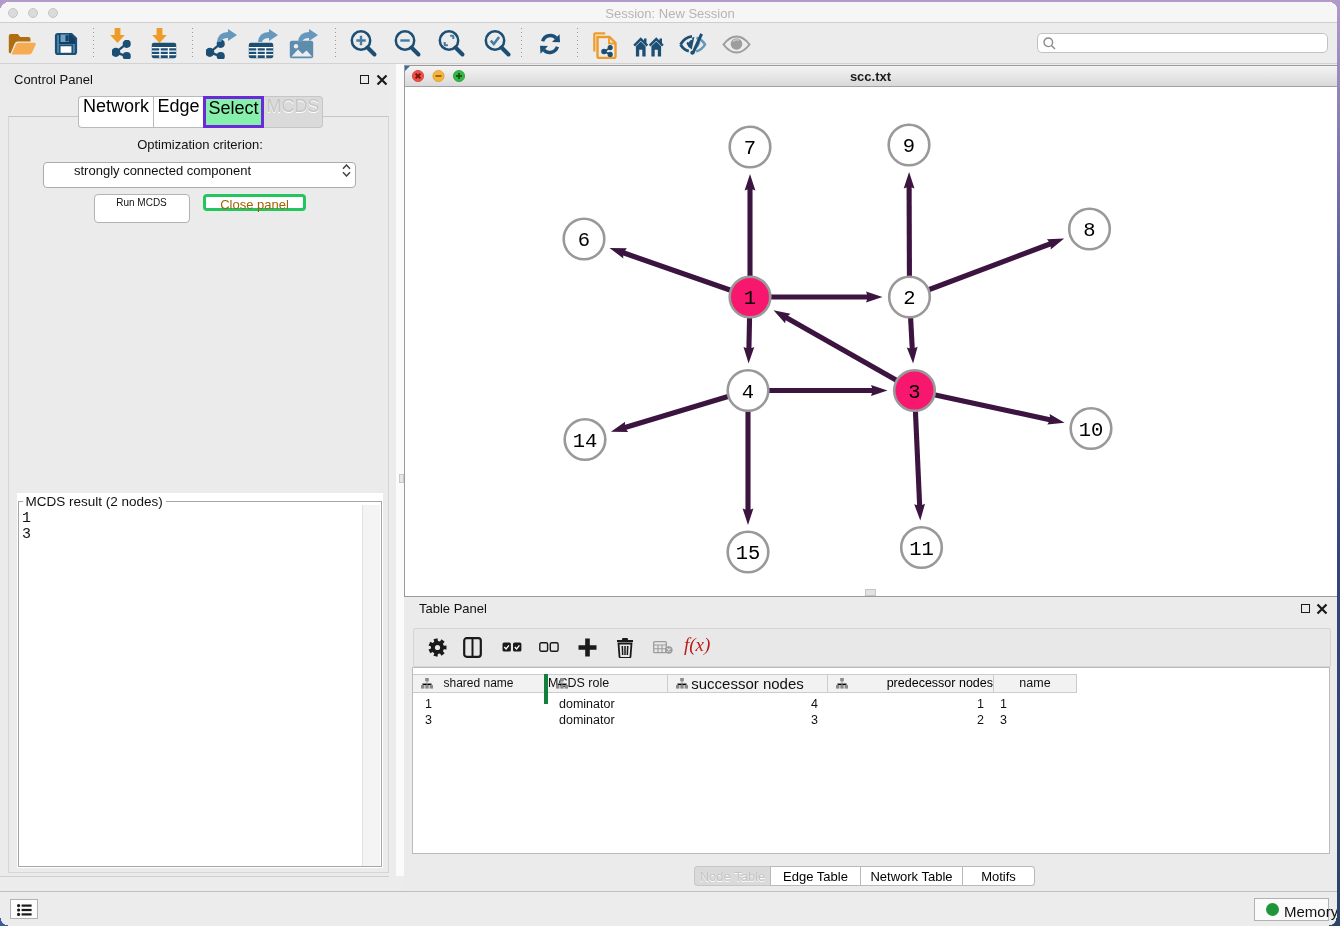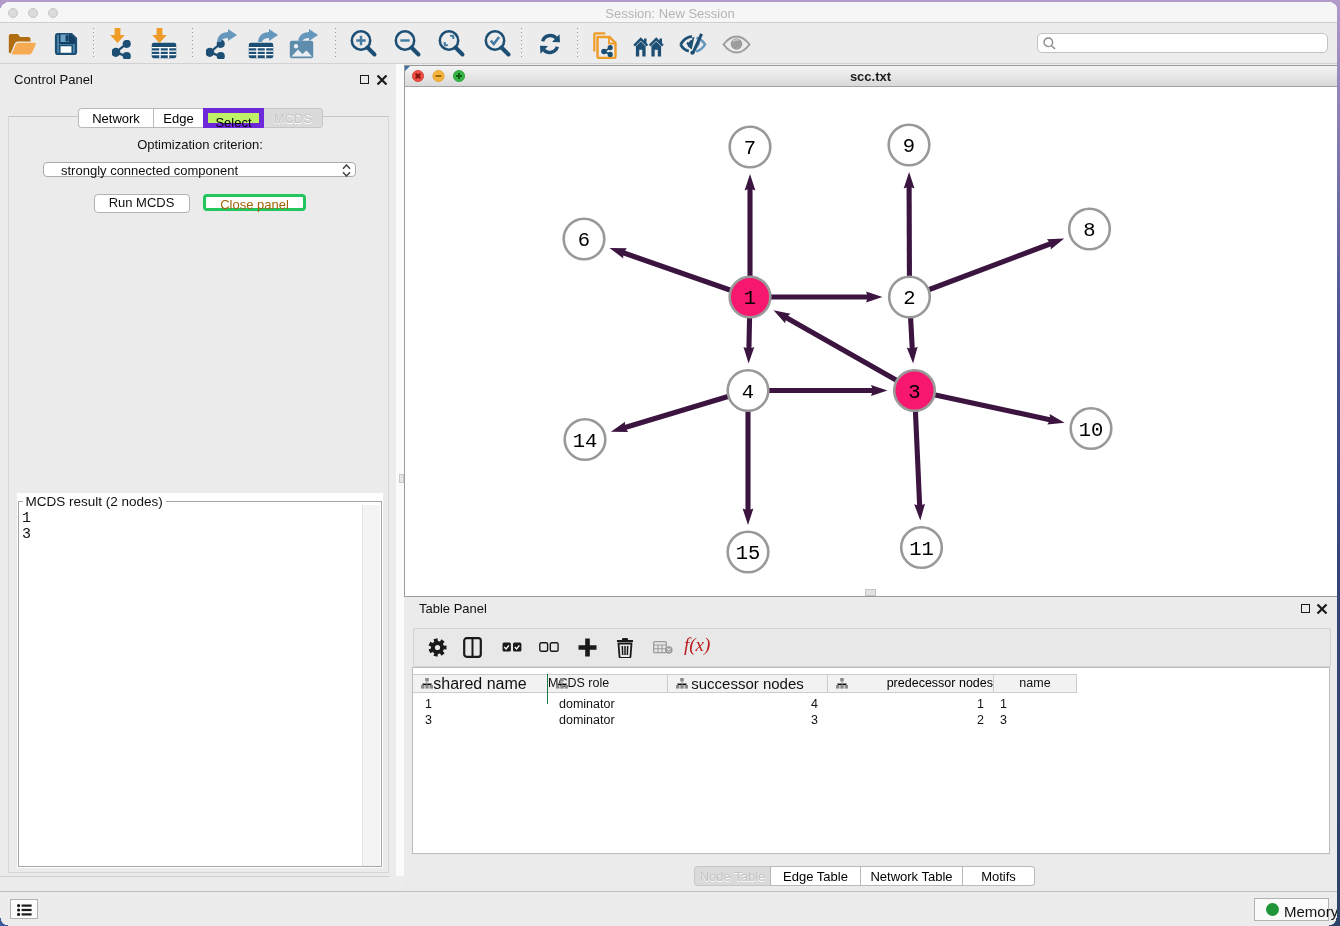--- a/index.html
+++ b/index.html
@@ -152,32 +152,32 @@
 <circle cx="5.3" cy="5.3" r="4.3" fill="none" stroke="#8a8a8a" stroke-width="1.4"></circle>
 <path d="M8.4 8.4 L12 12" stroke="#8a8a8a" stroke-width="1.4"></path>
   </svg>
 <div class="abs" style="left:0;top:64px;width:389px;height:813px;background:#ebebeb"></div>
 <div class="abs" style="left:14px;top:72px;font-size:13px;color:#111">Control Panel</div>
 <div class="abs" style="left:360px;top:75px;width:9px;height:9px;border:1.6px solid #1a1a1a"></div>
 <svg class="abs" style="left:376px;top:74px" width="12" height="12" viewBox="0 0 12 12">
 <path d="M1.5 1.5 L10.5 10.5 M10.5 1.5 L1.5 10.5" stroke="#1a1a1a" stroke-width="2.2"></path>
   </svg>
 <div class="abs" style="left:8px;top:115.5px;width:380.5px;height:757px;border:1px solid #d5d5d5;border-top:1px solid #c6c6c6;background:#ebebeb"></div>
-<div class="abs" style="left:78px;top:108px;height:20px;display:flex;font-size:13px;text-align:center">
+<div class="abs" style="left:78px;top:96px;height:32px;display:flex;font-size:18px;text-align:center">
 <div style="width:75px;background:#fff;border:1px solid #b9b9b9;border-right:none;border-radius:4px 0 0 4px;line-height:19px">Network</div>
 <div style="width:50px;background:#fff;border:1px solid #b9b9b9;border-right:none;line-height:19px">Edge</div>
-<div style="width:61px;background:#bef264;border:5px solid #6d28d9;line-height:19px">Select</div>
+<div style="width:61px;background:#86efac;border:3px solid #6d28d9;line-height:19px">Select</div>
 <div style="width:59px;background:#dadada;border:1px solid #c6c6c6;border-left:none;border-radius:0 4px 4px 0;line-height:19px;color:#c6c6c6;text-shadow:0 1px 0 #fff">MCDS</div>
 </div>
 <div class="abs" style="left:0;top:137px;width:400px;text-align:center;font-size:13px;color:#111">Optimization criterion:</div>
-<div class="abs" style="left:43px;top:161.5px;width:313px;height:15px;background:#fff;border:1px solid #ababab;border-radius:4px;font-size:13px;line-height:16px;padding-left:17px;color:#111">strongly connected component</div>
+<div class="abs" style="left:43px;top:161.5px;width:313px;height:26px;background:#fff;border:1px solid #ababab;border-radius:4px;font-size:13px;line-height:16px;padding-left:30px;color:#111">strongly connected component</div>
 <svg class="abs" style="left:341px;top:164px" width="11" height="13" viewBox="0 0 11 13">
 <path d="M2 4.7 L5.5 1 L9 4.7 M2 8.3 L5.5 12 L9 8.3" fill="none" stroke="#444" stroke-width="1.5"></path>
   </svg>
-<div class="abs" style="left:93.5px;top:194px;width:96px;height:19px;background:#fff;border:1px solid #b2b2b2;border-radius:4px;font-size:13px;text-align:center;line-height:15px;color:#111">Run MCDS</div>
+<div class="abs" style="left:93.5px;top:194px;width:96px;height:29px;background:#fff;border:1px solid #b2b2b2;border-radius:4px;font-size:10px;text-align:center;line-height:15px;color:#111">Run MCDS</div>
 <div class="abs" style="left:203px;top:194px;width:103px;height:17px;background:#fff;border:3px solid #22c55e;border-radius:4px;font-size:13px;text-align:center;line-height:15px;color:#a16207">Close panel</div>
 <div class="abs" style="left:17px;top:493px;width:366px;height:375px;background:#fff"></div>
 <div class="abs" style="left:18px;top:500.5px;width:364px;height:366.5px;border:1px solid #a6a6a6"></div>
 <div class="abs" style="left:23px;top:493px;width:143px;height:14px;background:#fff"></div>
 <div class="abs" style="left:25.5px;top:494px;font-size:13.5px;color:#111">MCDS result (2 nodes)</div>
 <div class="abs" style="left:22px;top:511px;font-family:'Liberation Mono',monospace;font-size:15px;color:#111;line-height:15.5px">1<br>3</div>
 <div class="abs" style="left:362px;top:505px;width:18px;height:361px;background:#f4f4f4;border-left:1px solid #e2e2e2"></div>
 <div class="abs" style="left:0;top:876px;width:389px;height:1px;background:#cfcfcf"></div>
 <div class="abs" style="left:389px;top:64px;width:7.5px;height:812px;background:#ececec"></div>
 <div class="abs" style="left:396.4px;top:64px;width:7.2px;height:812px;background:#fbfbfb"></div>
@@ -284,21 +284,21 @@
 </svg>
 <svg class="abs" style="left:653px;top:641px" width="20" height="13" viewBox="0 0 20 13">
 <rect x="0.7" y="0.7" width="12.6" height="11" rx="1" fill="none" stroke="#9b9b9b" stroke-width="1.3"></rect>
 <path d="M1 4 h12 M5 4 V11.5 M9 4 V11.5 M1 7.8 h12" stroke="#9b9b9b" stroke-width="1.1"></path>
 <circle cx="15.8" cy="9" r="3.8" fill="#9b9b9b"></circle>
     <path d="M14.2 7.4 l3.2 3.2 M17.4 7.4 l-3.2 3.2" stroke="#e9e9e9" stroke-width="1.1"></path>
 </svg>
 <div class="abs" style="left:684px;top:634px;font-family:'Liberation Serif',serif;font-style:italic;font-size:19px;color:#b91c1c"><i>f(x)</i></div>
 <div class="abs" style="left:412px;top:667px;width:918px;height:186.5px;background:#fff;border:1px solid #bbbbbb"></div>
 <div class="abs" style="left:413px;top:674px;width:664px;height:19px;background:#f2f2f2;border-top:1px solid #cccccc;border-bottom:1px solid #cccccc"></div>
-<div class="abs" style="left:413px;top:674px;width:135px;height:30px;border-right:1px solid #15803d;font-size:16px;color:#111;text-align:center;line-height:19px">shared name</div>
+<div class="abs" style="left:413px;top:674px;width:135px;height:30px;border-right:4px solid #15803d;font-size:12px;color:#111;text-align:center;line-height:19px">shared name</div>
 <svg class="abs" style="left:421px;top:678px" width="12" height="11" viewBox="0 0 12 11">
 <g fill="#8a8a8a">
       <rect x="4.2" y="0" width="3.6" height="3.4"></rect>
       <rect x="0" y="7" width="3.4" height="3.6"></rect>
       <rect x="4.3" y="7" width="3.4" height="3.6"></rect>
       <rect x="8.6" y="7" width="3.4" height="3.6"></rect>
     </g>
 <path d="M6 3.4 V5.5 M1.7 7 V5.5 H10.3 V7 M6 5.5 V7" stroke="#8a8a8a" stroke-width="1"></path>
 </svg>
 <div class="abs" style="left:548px;top:674px;width:120px;height:19px;border-right:1px solid #cccccc;font-size:12.5px;color:#111;text-align:left;line-height:19px">MCDS role</div>

